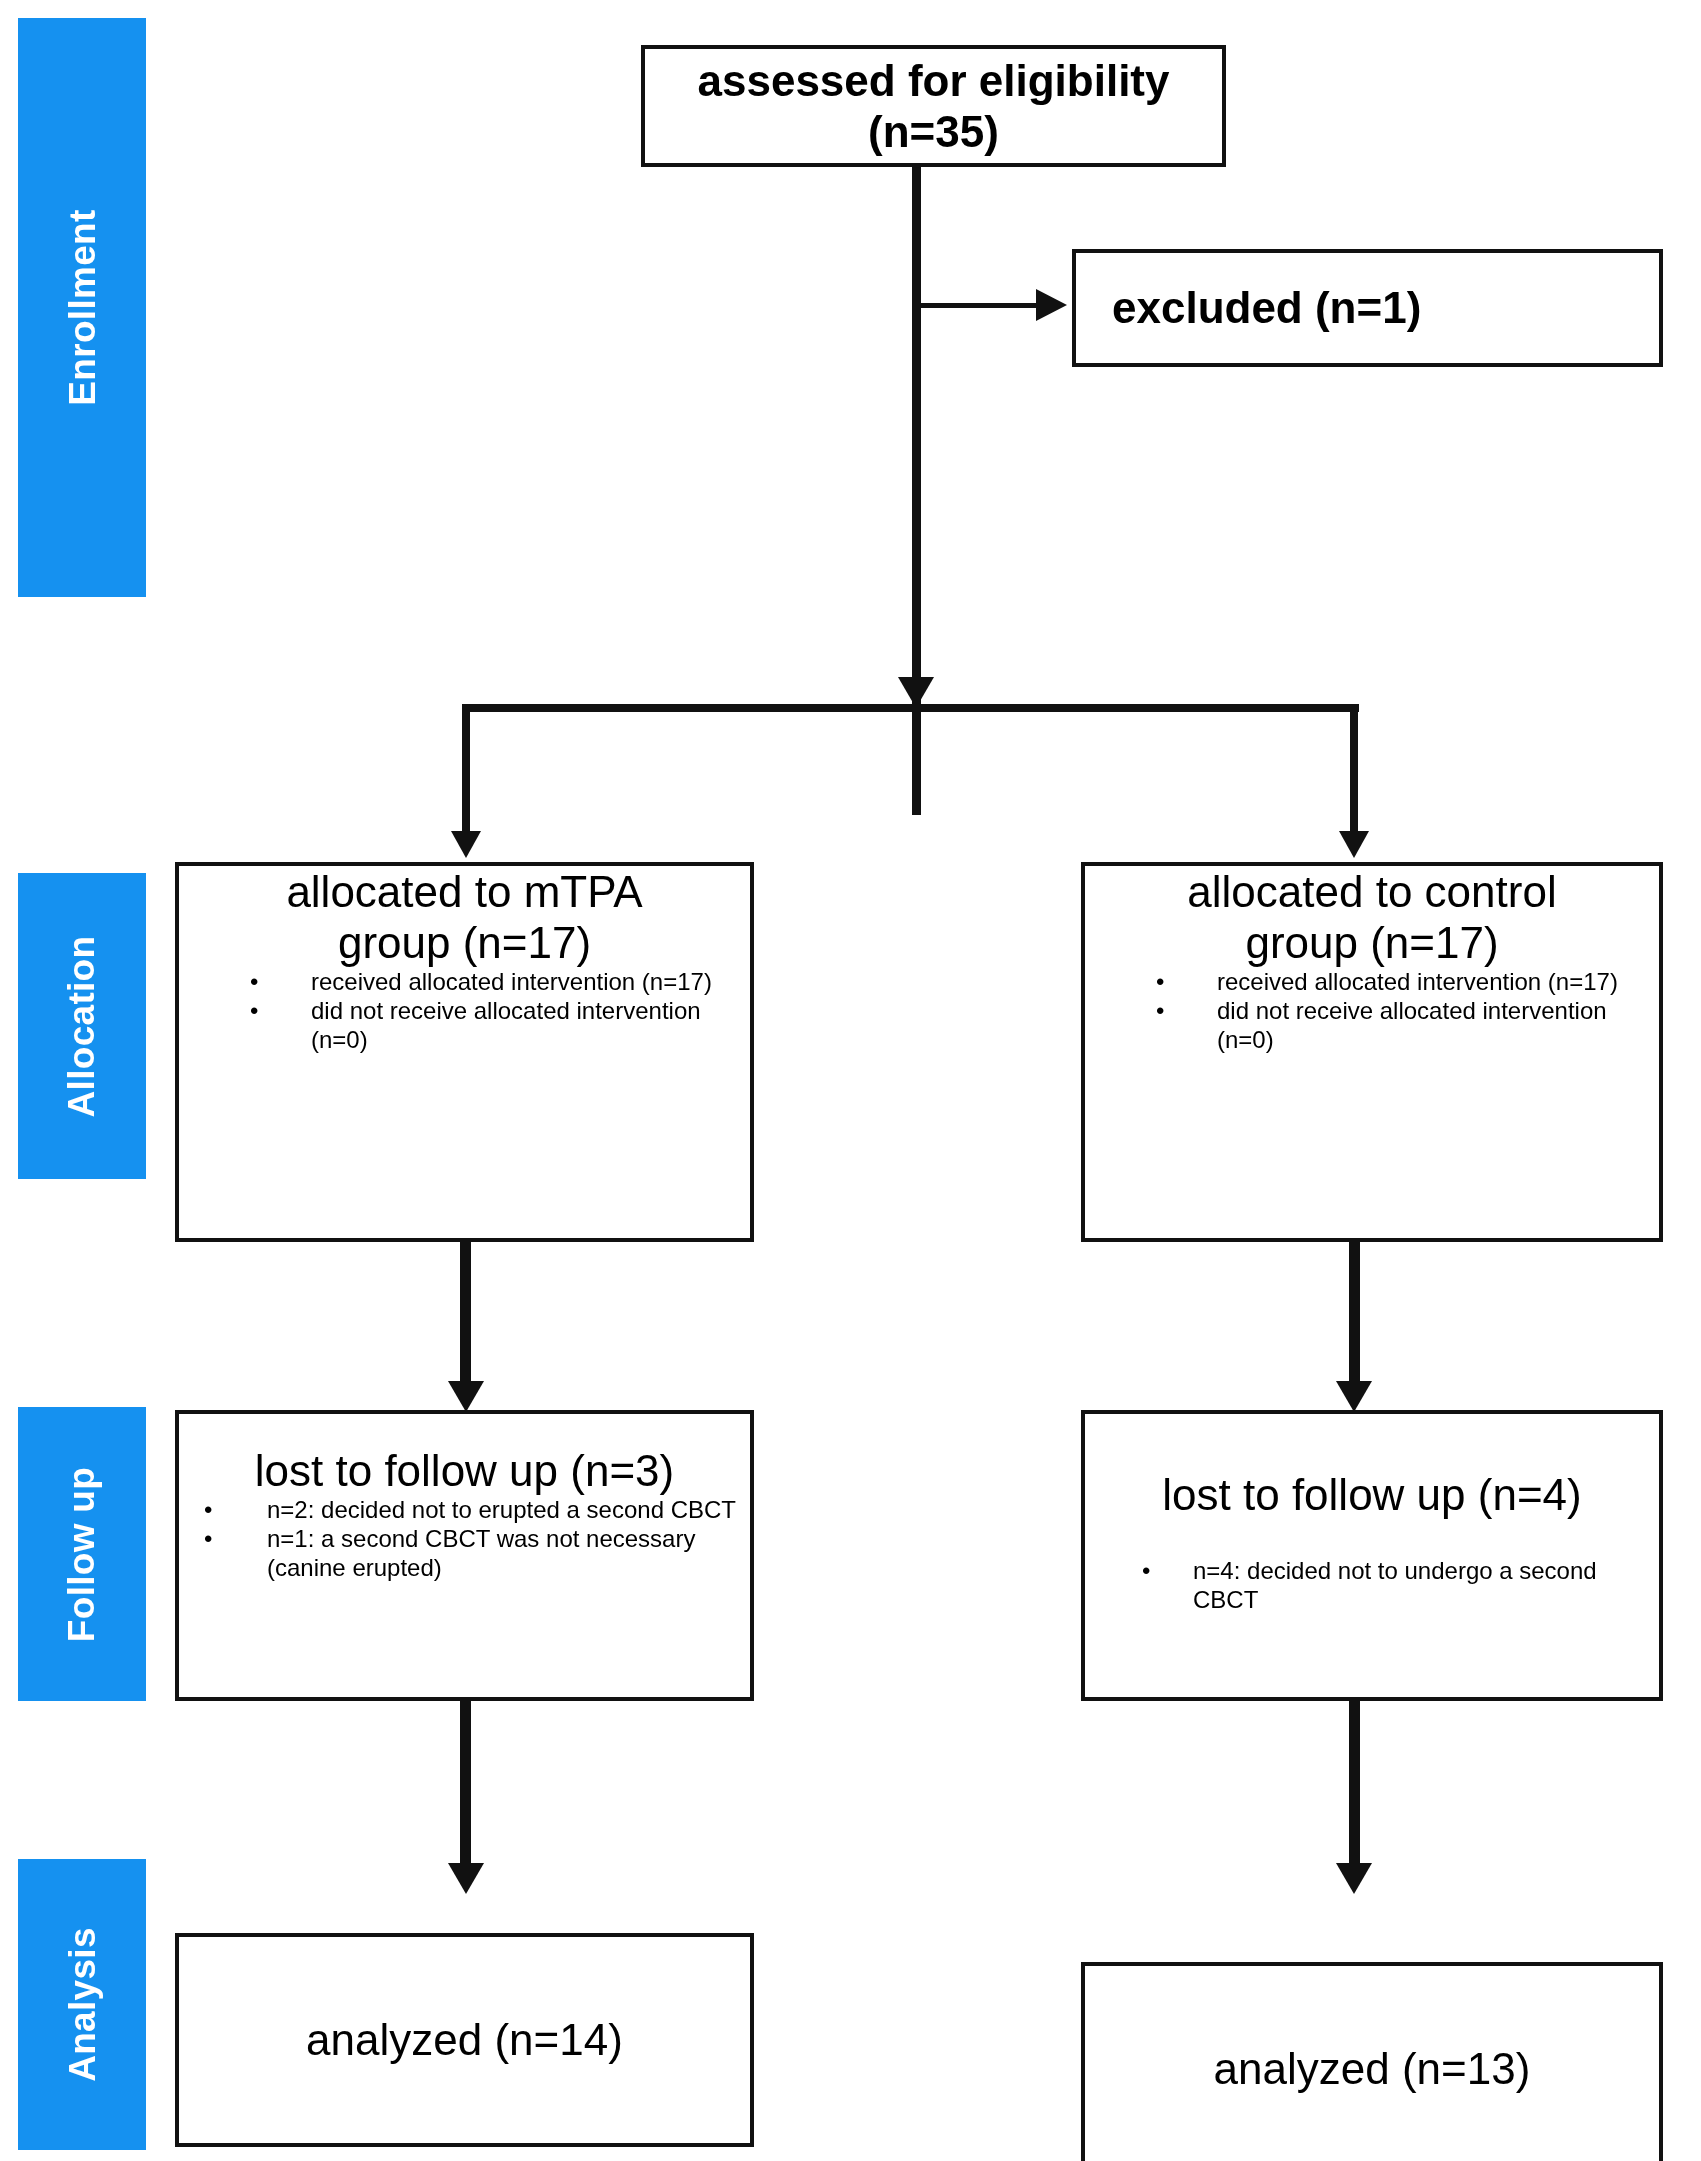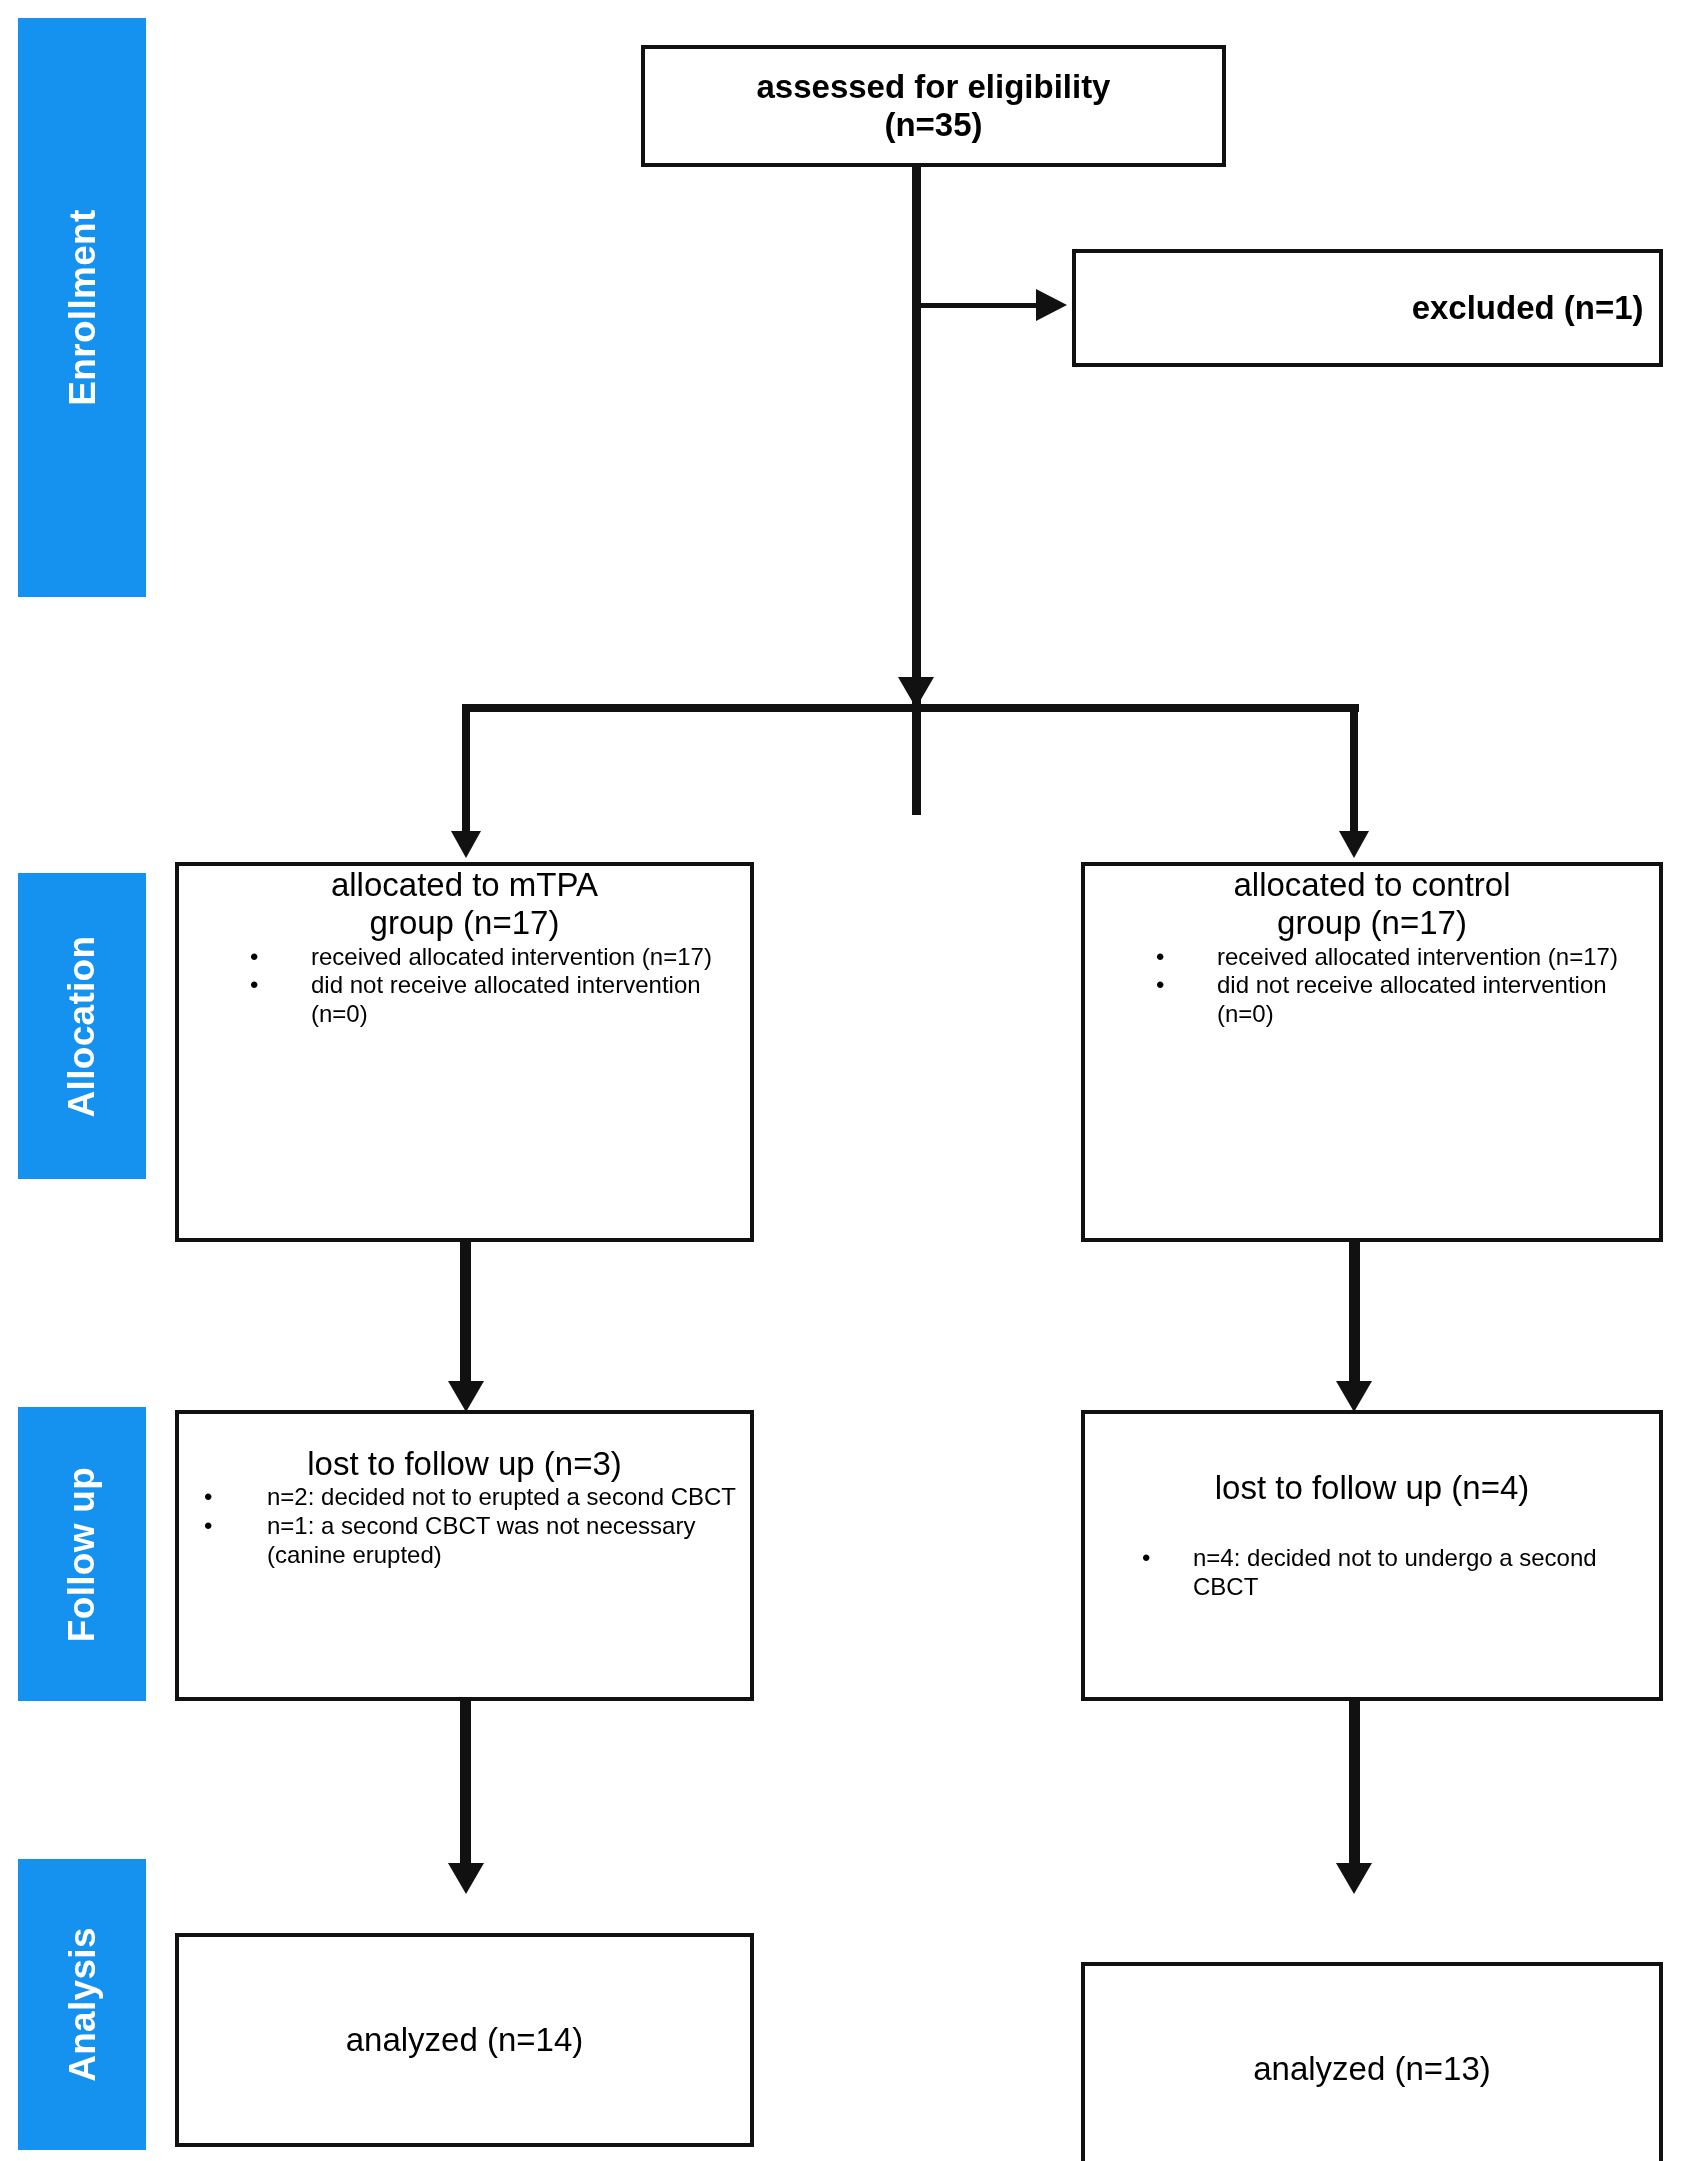--- a/index.html
+++ b/index.html
@@ -29,21 +29,21 @@
     position:absolute;
     background:#ffffff;
     border:4.2px solid #111111;
     box-sizing:border-box;
     display:flex;
     flex-direction:column;
     justify-content:center;
   }
   .box-title{
     text-align:center;
-    font-size:33px;
+    font-size:44px;
     line-height:1.16;
     padding:0 15.4px;
     white-space:pre-line;
   }
   .box-title.bold{font-weight:bold;}
   .box-title.left{text-align:left;padding-left:36px;}
 
   ul.blist{
     list-style:none;
     margin:0;
@@ -144,21 +144,21 @@
   <div class="arrow-down" style="left:448px;top:1863px;"></div>
 
   <div class="vline" style="left:1349px;top:1701px;width:10.7px;height:162px;"></div>
   <div class="arrow-down" style="left:1336px;top:1863px;"></div>
 
   <div class="box" style="left:641px;top:45px;width:585px;height:122px;">
     <div class="box-title bold">assessed for eligibility
 (n=35)</div>
   </div>
 
-  <div class="box" style="left:1072px;top:249px;width:591px;height:118px;align-items:flex-end;">
+  <div class="box" style="left:1072px;top:249px;width:591px;height:118px;">
     <div class="box-title bold left">excluded (n=1)</div>
   </div>
 
   <div class="box" style="left:175px;top:862px;width:579px;height:380px;justify-content:flex-start;">
     <div class="box-title">allocated to mTPA
 group (n=17)</div>
     <ul class="blist alloc-bullets">
       <li>
         <span class="bullet">•</span>
         <span>received allocated intervention (n=17)</span>

